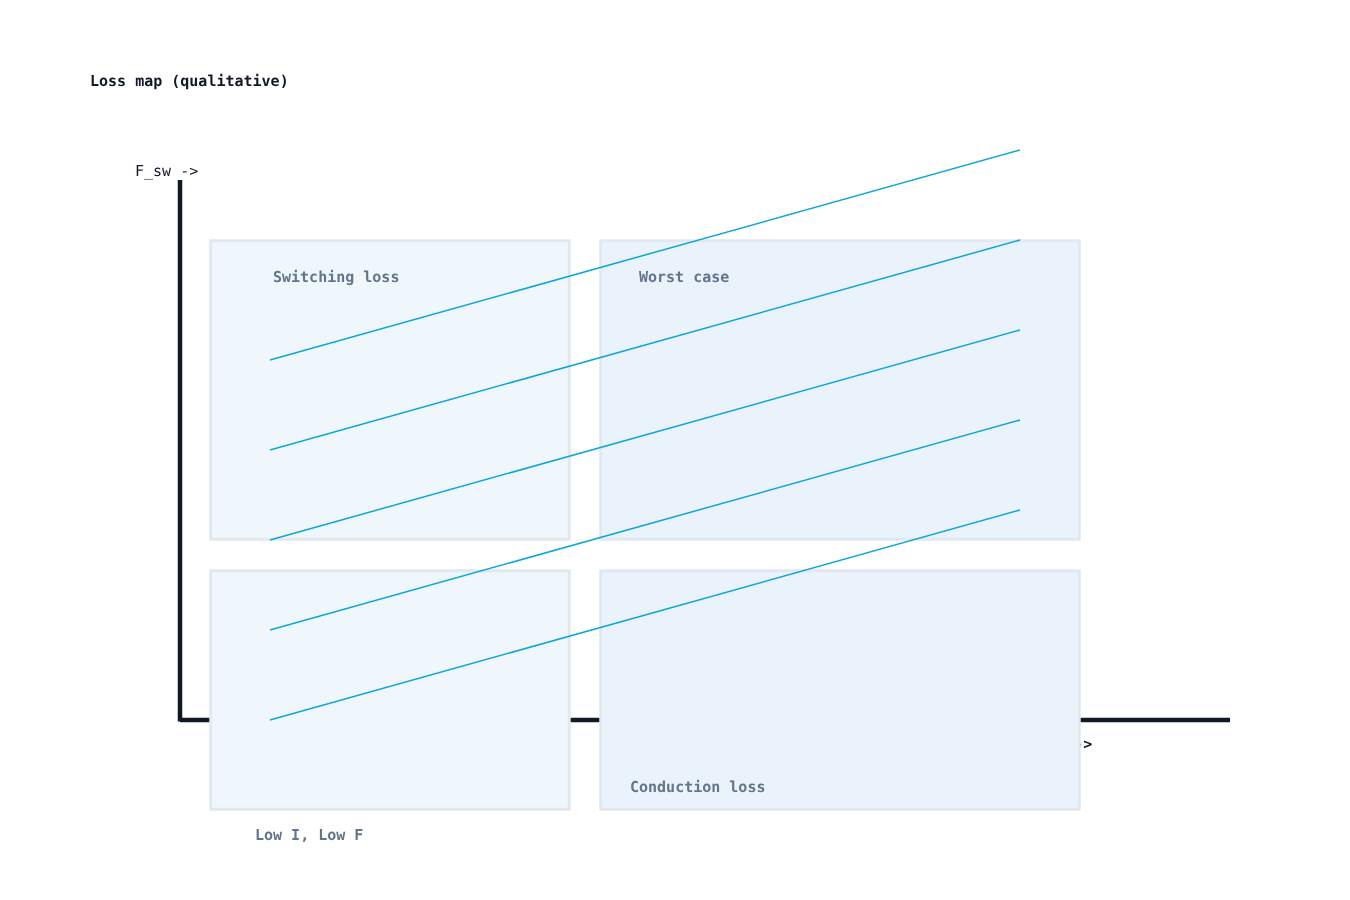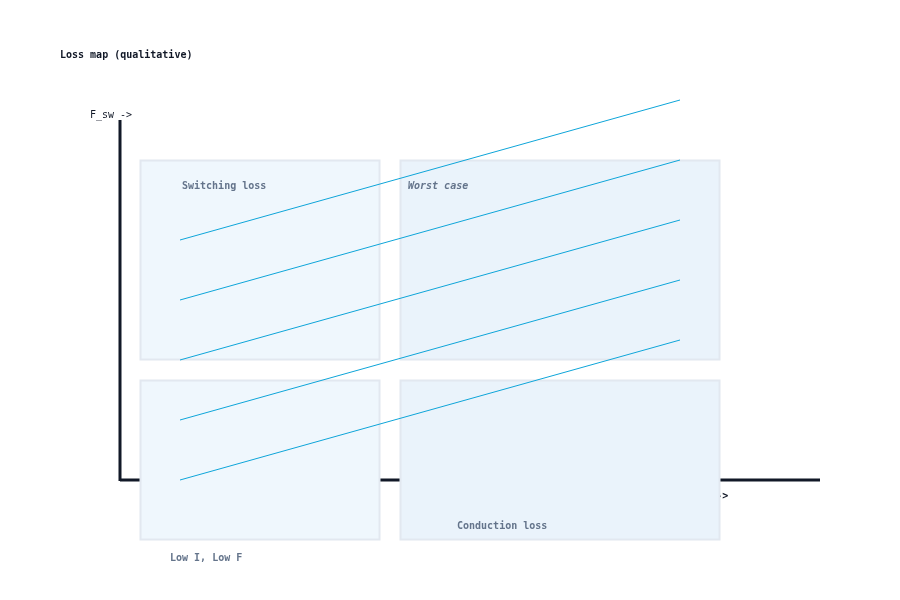--- a/index.html
+++ b/index.html
@@ -31,16 +31,16 @@
       <line x1="180" y1="300" x2="680" y2="160" stroke="#0ea5d9" stroke-width="1"></line>
       <line x1="180" y1="360" x2="680" y2="220" stroke="#0ea5d9" stroke-width="1"></line>
       <line x1="180" y1="420" x2="680" y2="280" stroke="#0ea5d9" stroke-width="1"></line>
       <line x1="180" y1="480" x2="680" y2="340" stroke="#0ea5d9" stroke-width="1"></line>
     </g>
 </svg>
 
 <div class="ylabel">F_sw -&gt;</div>
 <div id="qlabels">
     <div class="qlabel" style="left: 169px; top: 180px; margin-left: 13px;">Switching loss</div>
-    <div class="qlabel" style="left: 408px; top: 180px; font-style: italic;">Worst case</div>
+    <div class="qlabel" style="left: 426px; top: 180px;">Worst case</div>
     <div class="qlabel" style="left: 170px; top: 552px;">Low I, Low F</div>
-    <div class="qlabel" style="left: 420px; top: 520px; margin-left: 37px;">Conduction loss</div>
+    <div class="qlabel" style="left: 420px; top: 520px;">Conduction loss</div>
   </div>
 
 </body></html>

